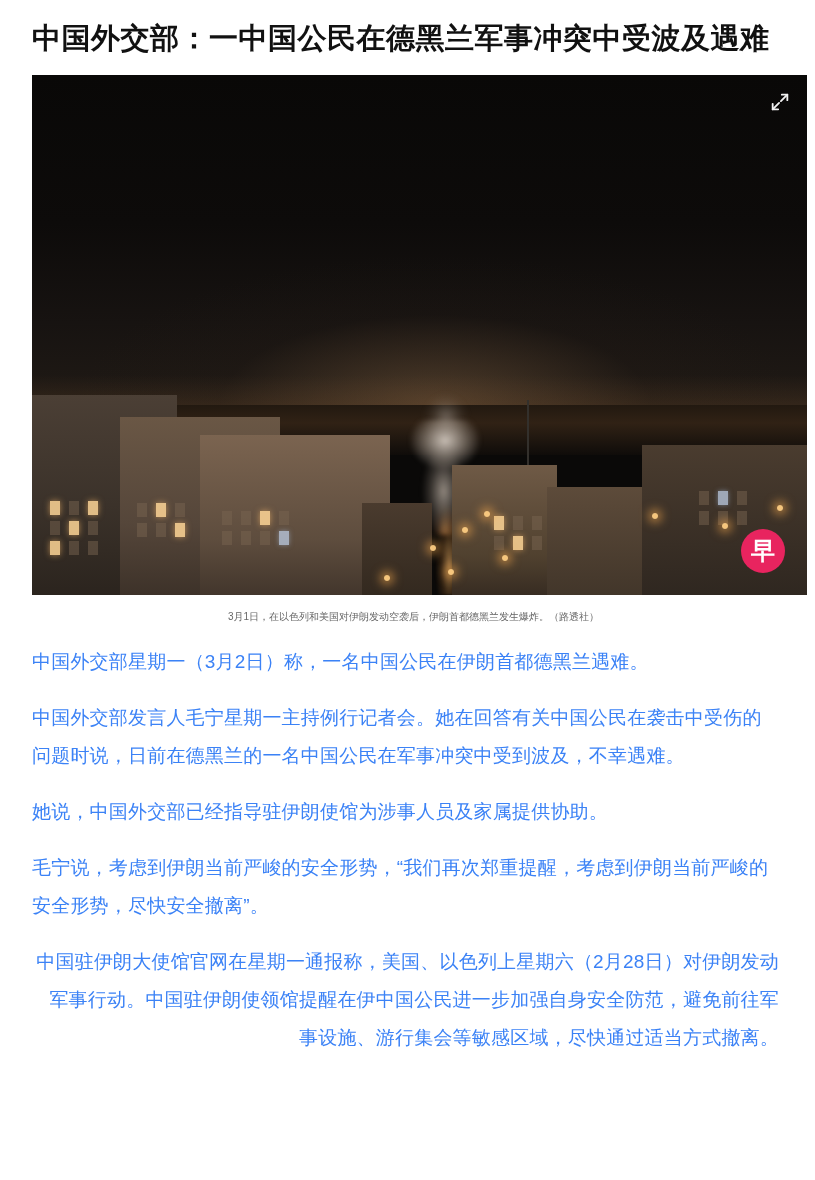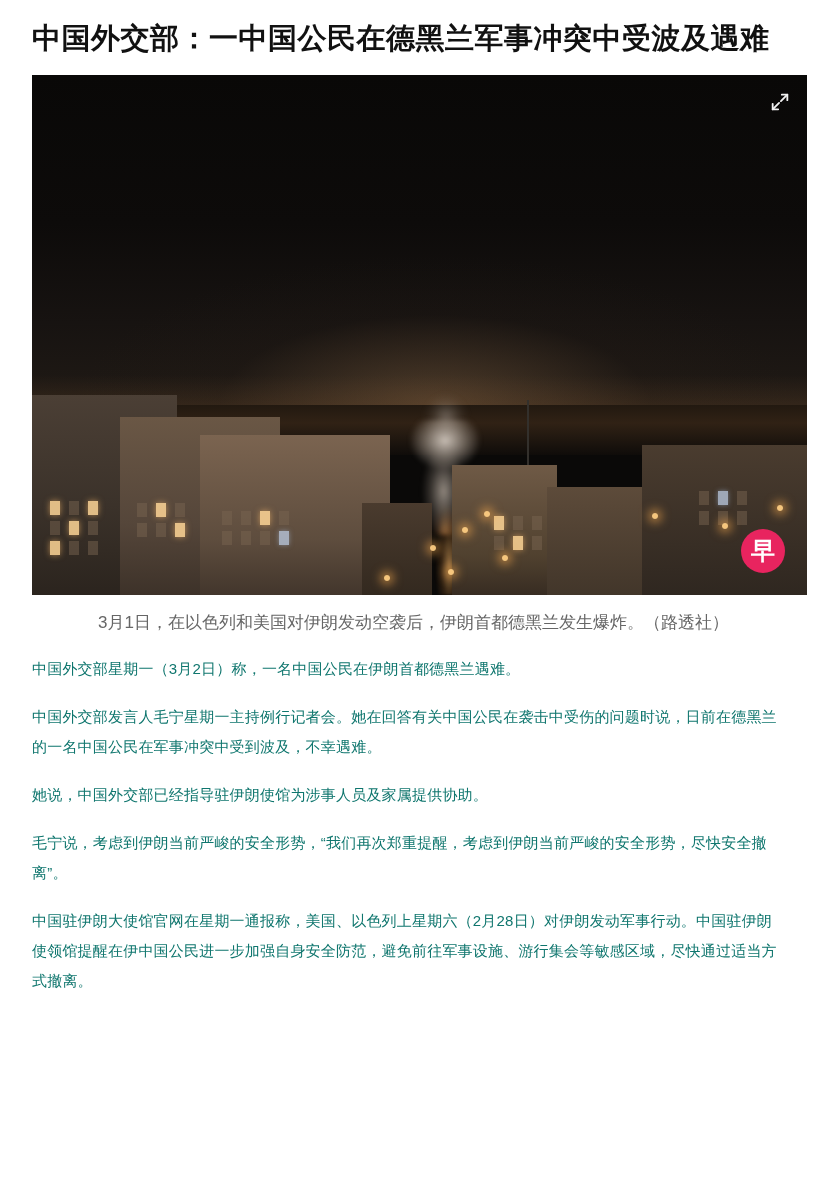--- a/index.html
+++ b/index.html
@@ -197,33 +197,33 @@
     color: #ffffff;
     font-size: 24px;
     font-weight: bold;
     display: flex;
     align-items: center;
     justify-content: center;
     font-family: "Liberation Sans", "DejaVu Sans", sans-serif;
   }
   .caption {
     text-align: center;
-    font-size: 17px;
+    font-size: 10px;
     color: #666666;
     margin: 14px 0 18px 0;
     line-height: 1.6;
   }
   p.body-text {
-    font-size: 15px;
+    font-size: 19px;
     line-height: 2.0;
     margin: 0 16px 18px 0;
-    color: #0f766e;
+    color: #3b82f6;
     letter-spacing: 0.2px;
   }
-  p.body-text:last-child { margin-bottom: 0; }
+  p.body-text:last-child { margin-bottom: 0; text-align: right; }
 </style>
 </head>
 <body>
 
 <div class="page">
 
   <h1 class="article-title">中国外交部：一中国公民在德黑兰军事冲突中受波及遇难</h1>
 
   <figure class="figure">
     <div class="photo">

